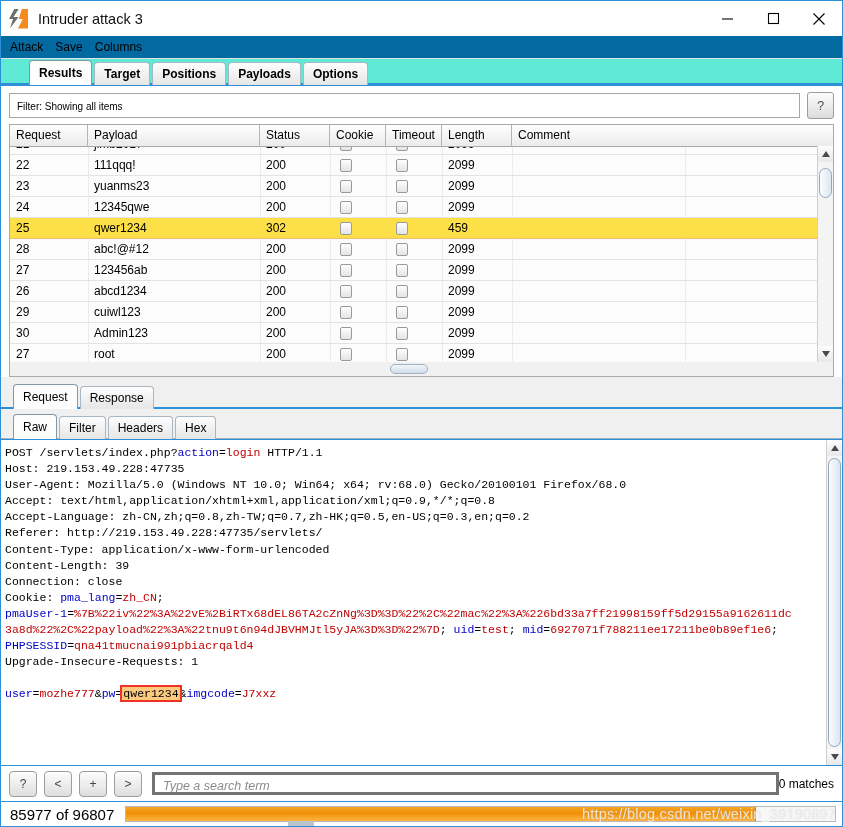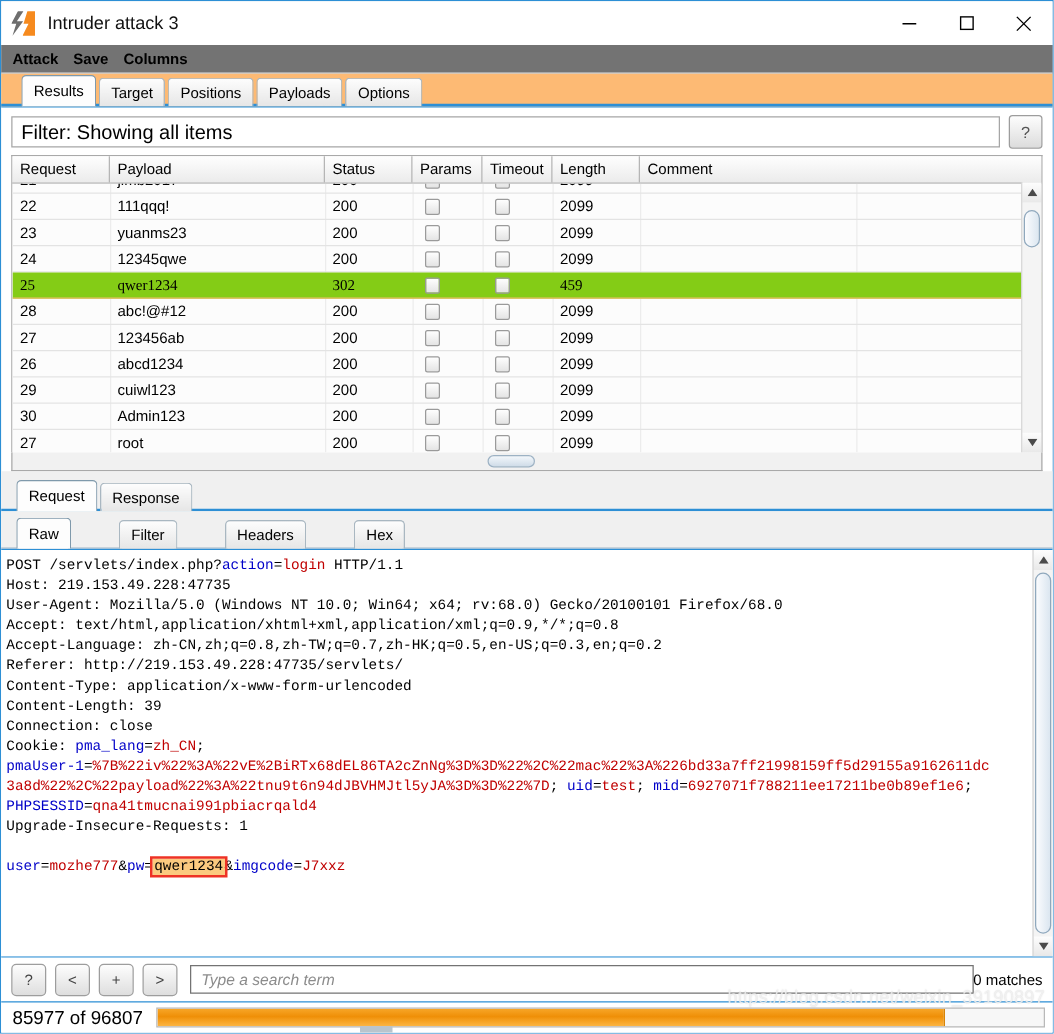--- a/index.html
+++ b/index.html
@@ -55,45 +55,45 @@
   .win-controls { display: flex; height: 35px; flex: none; }
   .win-btn {
     width: 46px; height: 35px;
     display: flex; align-items: center; justify-content: center;
   }
   .win-btn svg { display: block; }
 
   
   .menubar {
     height: 22px;
-    background: #737373;
+    background: #0369a1;
     display: flex;
     align-items: center;
     padding-left: 9px;
     flex: none;
     border-bottom: 1px solid #e2e2e2;
-    font-weight: bold;
   }
   .menu-item {
     font-size: 12px;
     color: #000;
     padding: 1px 7px 2px 0px;
     margin-right: 5px;
     white-space: nowrap;
   }
 
   
   .tabstrip {
     display: flex;
     align-items: flex-end;
     height: 26px;
-    padding-left: 16px;
-    background: #fdba74;
-    flex: none;
-    position: relative;
+    padding-left: 28px;
+    background: #5eead4;
+    flex: none;
+    position: relative;
+    font-weight: bold;
   }
   .tabstrip::after {
     content: ""; position: absolute; left: 0; right: 0; bottom: 0;
     height: 2px; background: #2d8fd5;
   }
   .tab {
     height: 22px;
     line-height: 22px;
     padding: 0 9px;
     margin-right: 2px;
@@ -132,21 +132,21 @@
     padding: 6px 8px 5px 8px;
     flex: none;
   }
   .filter-bar {
     flex: 1;
     height: 25px;
     line-height: 25px;
     background: #fff;
     border: 1px solid #a6a6a6;
     padding-left: 7px;
-    font-size: 16px;
+    font-size: 10px;
     color: #000;
     box-sizing: border-box;
   }
   .help-btn {
     width: 25px; height: 25px;
     margin-left: 7px;
     border: 1px solid #9d9d9d;
     border-radius: 3px;
     background: linear-gradient(#fdfdfd, #dcdcdc);
     font-size: 13px;
@@ -204,21 +204,21 @@
     position: absolute;
     left: 0; right: 0;
     top: -13px;
   }
   .trow {
     display: flex;
     height: 21px;
     border-bottom: 1px solid #e3e3e3;
     box-sizing: border-box;
   }
-  .trow.hl { background: #84cc16; border-bottom-color: #f0bd6f; font-family: Liberation Serif, serif; }
+  .trow.hl { background: #fde047; border-bottom-color: #f0bd6f; }
   .td {
     font-size: 12px;
     line-height: 20px;
     padding-left: 6px;
     box-sizing: border-box;
     color: #000;
     white-space: nowrap;
     overflow: hidden;
   }
   .td.chk { display: flex; align-items: center; justify-content: flex-start; padding-left: 10px;}
@@ -297,21 +297,20 @@
   }
   .sub-tabstrip {
     display: flex;
     align-items: flex-end;
     height: 26px;
     padding-left: 12px;
     padding-top: 4px;
     background: #f0f0f0;
     flex: none;
     position: relative;
-    gap: 36px;
   }
   .sub-tabstrip::after {
     content: ""; position: absolute; left: 0; right: 0; bottom: 0;
     height: 1px; background: #9fb3c3;
   }
 
   
   .raw-area {
     flex: 1;
     margin: 0;
@@ -363,21 +362,21 @@
     border-radius: 4px;
     background: linear-gradient(#fdfdfd,#dedede);
     font-size: 12px;
     color: #444;
     display: flex; align-items: center; justify-content: center;
     flex: none;
   }
   .search-input {
     flex: 1;
     height: 23px;
-    border: 1px solid #737373;
+    border: 3px solid #737373;
     background: #fff;
     margin-left: 3px;
     padding-left: 8px;
     font-size: 12.5px;
     font-style: italic;
     color: #8c8c8c;
     line-height: 23px;
     box-sizing: border-box;
     white-space: nowrap;
     overflow: hidden;
@@ -416,21 +415,21 @@
     height: 100%;
     background: linear-gradient(#f7a628,#ef8f07 45%,#f49b18 60%,#fcb544);
     border-right: 1px solid #d78408;
     box-sizing: border-box;
   }
 
   
   .watermark {
     position: absolute;
     right: 6px;
-    bottom: 20px;
+    bottom: 4px;
     font-size: 14.5px;
     font-family: "Liberation Sans", sans-serif;
     color: rgba(245,245,245,0.80);
     letter-spacing: 0.2px;
     white-space: nowrap;
     pointer-events: none;
     text-shadow: 0 0 1px rgba(160,160,160,0.45);
   }
   .taskbar-nub {
     position: absolute;
@@ -489,21 +488,21 @@
     <div class="filter-row">
       <div class="filter-bar">Filter: Showing all items</div>
       <div class="help-btn">?</div>
     </div>
 
     <div class="results-wrap">
       <div class="thead">
         <div class="th c-request">Request</div>
         <div class="th c-payload">Payload</div>
         <div class="th c-status">Status</div>
-        <div class="th c-error">Params</div>
+        <div class="th c-error">Cookie</div>
         <div class="th c-timeout">Timeout</div>
         <div class="th c-length">Length</div>
         <div class="th c-comment last">Comment</div>
       </div>
       <div class="tbody-clip">
         <div class="col-sep" style="left:78px;"></div>
         <div class="col-sep" style="left:250px;"></div>
         <div class="col-sep" style="left:320px;"></div>
         <div class="col-sep" style="left:376px;"></div>
         <div class="col-sep" style="left:432px;"></div>

